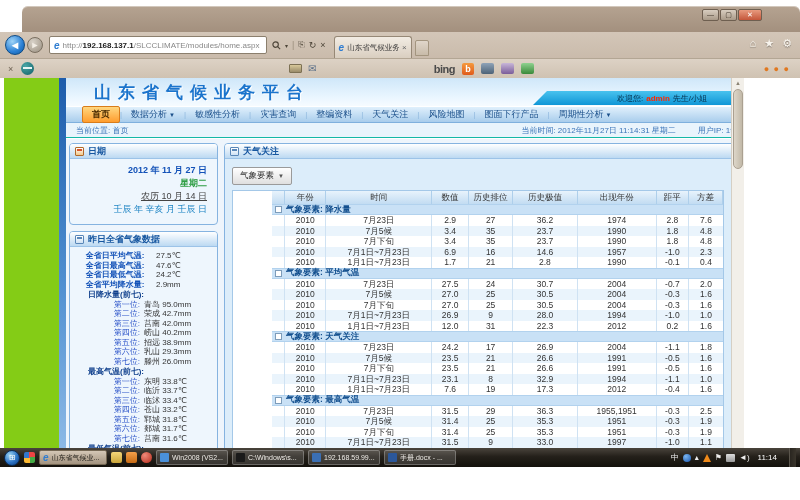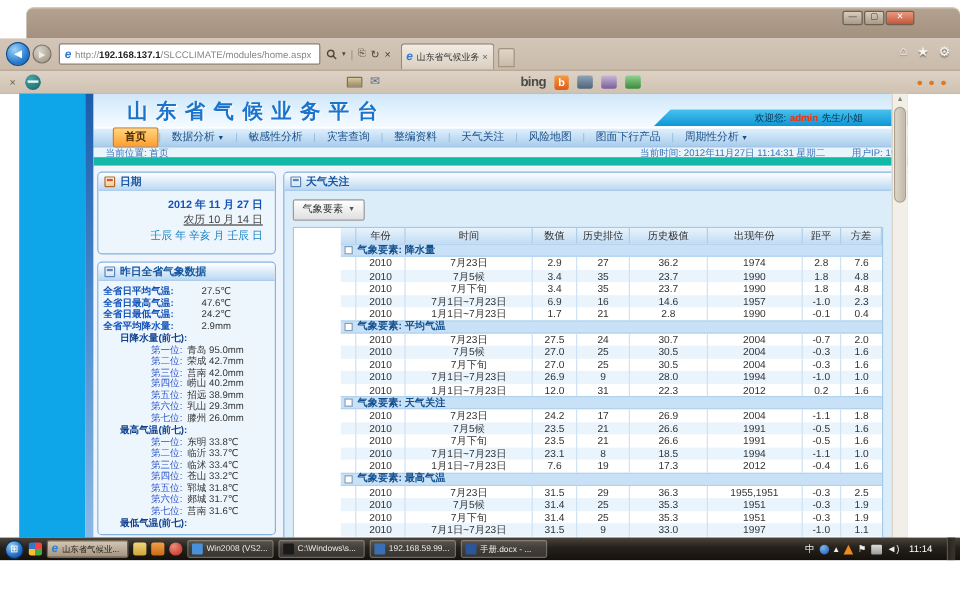--- a/index.html
+++ b/index.html
@@ -46,21 +46,21 @@
   .bing-bar { display:flex; align-items:center; gap:7px; margin-left:70px;padding-left:47px; }
   .bing-logo { font-size:11px; font-weight:bold; color:#4a4a4a; letter-spacing:-0.5px; }
   .bing-sq { width:12px; height:12px; background:linear-gradient(#f59a3e,#e05a1a); border-radius:2px; color:#fff; font-size:9px; font-weight:bold; text-align:center; line-height:12px; }
   .plug-icon { width:13px; height:11px; border-radius:2px; }
   .plug-1 { background:linear-gradient(#8fa3b8,#4d6377); }
   .plug-2 { background:linear-gradient(#c8b6d8,#7a5d9a); }
   .plug-3 { background:linear-gradient(#8fd18f,#3a8a3a); }
   .dots { position:absolute; right:10px; top:5px; color:#e07820; font-size:9px; letter-spacing:1px; }
 
   
-  .viewport { position:absolute; top:78px; left:16px; width:740px; height:370px; background:#0ea5e9; overflow:hidden; }
+  .viewport { position:absolute; top:78px; left:4px; width:740px; height:370px; background:#84cc16; overflow:hidden; }
   .vscroll { position:absolute; right:0; top:0; width:13px; height:370px; background:#f2efe9; border-left:1px solid #d5cfc4; }
   .vscroll .arr { display:block; text-align:center; font-size:6px; color:#8a8272; line-height:10px; }
   .vthumb { position:absolute; left:1px; top:11px; width:10px; height:80px; background:linear-gradient(90deg,#ddd6c9,#c2b9a8); border:1px solid #aaa091; border-radius:5px; }
 
   .site { position:absolute; left:55px; top:0; width:732px; height:370px; background:#fff; }
   .site-leftbar { position:absolute; left:0; top:0; width:7px; height:370px; background:linear-gradient(180deg,#1d5cab,#4f8fd0 55%,#8cb9e6); }
   .site-main { position:absolute; left:7px; top:0; right:0; height:370px; }
 
   .site-header { position:relative; height:28px; background:linear-gradient(180deg,#cfe7f9,#eaf6ff 70%,#f6fbff); overflow:hidden; }
   .site-title { position:absolute; left:28px; top:3px; font-size:17px; font-weight:bold; color:#1b74cc; letter-spacing:7px; text-shadow:1px 1px 0 #fff; }
@@ -69,42 +69,42 @@
     display:flex; align-items:center; justify-content:center; gap:3px; font-size:8px; color:#05324f; }
   .welcome-user { color:#ff2a00; font-weight:bold; }
 
   .site-nav { height:17px; background:linear-gradient(#e0f0fc,#a9cdec); border-top:1px solid #fff; border-bottom:1px solid #7fb0dd;
     display:flex; align-items:center; padding-left:16px; }
   .nav-item { font-size:9px; color:#1a4f8a; padding:1px 9px; white-space:nowrap; }
   .nav-item.active { background:linear-gradient(#ffd780,#ff9d2e); border:1px solid #d97c1a; border-radius:2px; color:#4a2a00; font-weight:bold; }
   .nav-sep { color:#8fb8de; font-size:8px; }
   .nav-arrow { font-size:6px; color:#1a4f8a; margin-left:2px; }
 
-  .crumb-row { height:15px; background:#e9f4fc; border-bottom:7px solid #14b8a6; display:flex; align-items:center; font-size:8px; color:#3b74b8; }
+  .crumb-row { height:15px; background:#e9f4fc; border-bottom:1px solid #14b8a6; display:flex; align-items:center; font-size:8px; color:#3b74b8; }
   .crumb { padding-left:10px; }
   .crumb-right { margin-left:auto; display:flex; gap:22px; padding-right:14px; }
 
   .content { position:absolute; top:61px; bottom:0; left:0; right:0; background:#eef5fc; display:flex; overflow:hidden; }
 
   
   .sidebar { width:154px; padding:4px 2px 0 3px; flex-shrink:0; }
   .panel { border:1px solid #85b3e0; border-radius:4px; background:#eef6fd; overflow:hidden; margin-bottom:6px; }
   .panel-header { height:15px; background:linear-gradient(#ffffff,#bcd9f2); border-bottom:1px solid #9cc3e8;
     display:flex; align-items:center; gap:4px; padding-left:5px; font-size:9px; font-weight:bold; color:#1757a0; }
   .ph-icon { width:9px; height:9px; border:1px solid #b06a2a; background:linear-gradient(#fff,#f3c889); border-radius:1px; position:relative; }
   .ph-icon::after { content:""; position:absolute; top:1px; left:1px; right:1px; height:2px; background:#d9542b; }
   .ph-icon.doc { border-color:#5a87b8; background:linear-gradient(#fff,#cfe2f5); }
   .ph-icon.doc::after { background:#5a87b8; }
   .date-body { padding:5px 10px 8px 4px; text-align:right; font-size:9px; line-height:13px; }
   .d1 { color:#1352b8; font-weight:bold; }
   .d2 { color:#2f9e44; font-weight:bold; }
   .d3 { color:#444;text-decoration:underline; }
   .d4 { color:#1881c2; }
   .weather-body { padding:4px 3px 4px 4px; font-size:8px; line-height:9.5px; }
-  .stat-row { display:flex; }
+  .stat-row { display:flex;text-align:center; }
   .stat-label { color:#1352b8; font-weight:bold; width:82px; }
   .stat-value { color:#333; }
   .sec-header { color:#0f3f8c; font-weight:bold; padding-left:14px; margin-top:1px; }
   .rank-row { display:flex; }
   .rank-label { color:#2a52c8; width:70px; text-align:right; padding-right:4px; }
   .rank-value { color:#333; }
 
   
   .main-col { flex:1; padding:4px 8px 0 4px; min-width:0; }
   .main-panel { border:1px solid #85b3e0; border-radius:4px; background:#dcedfa; height:400px; overflow:hidden; }
@@ -264,20 +264,21 @@
         <div class="content">
 
           <div class="sidebar">
             <div class="panel">
               <div class="panel-header">
                 <span class="ph-icon"></span>
                 <span>日期</span>
               </div>
               <div class="date-body">
                 <div class="d1">2012 年 11 月 27 日</div>
+                <div class="d2">星期二</div>
                 <div class="d3">农历 10 月 14 日</div>
                 <div class="d4">壬辰 年 辛亥 月 壬辰 日</div>
               </div>
             </div>
             <div class="panel">
               <div class="panel-header">
                 <span class="ph-icon doc"></span>
                 <span>昨日全省气象数据</span>
               </div>
               <div class="weather-body" id="weatherBody">
@@ -537,21 +538,21 @@
                       <span class="t-cell c6">1991</span>
                       <span class="t-cell c7">-0.5</span>
                       <span class="t-cell c8">1.6</span>
                     </div>
                     <div class="t-row odd">
                       <span class="t-cell c0"></span>
                       <span class="t-cell c1">2010</span>
                       <span class="t-cell c2">7月1日~7月23日</span>
                       <span class="t-cell c3">23.1</span>
                       <span class="t-cell c4">8</span>
-                      <span class="t-cell c5">18.5</span>
+                      <span class="t-cell c5">32.9</span>
                       <span class="t-cell c6">1994</span>
                       <span class="t-cell c7">-1.1</span>
                       <span class="t-cell c8">1.0</span>
                     </div>
                     <div class="t-row">
                       <span class="t-cell c0"></span>
                       <span class="t-cell c1">2010</span>
                       <span class="t-cell c2">1月1日~7月23日</span>
                       <span class="t-cell c3">7.6</span>
                       <span class="t-cell c4">19</span>

